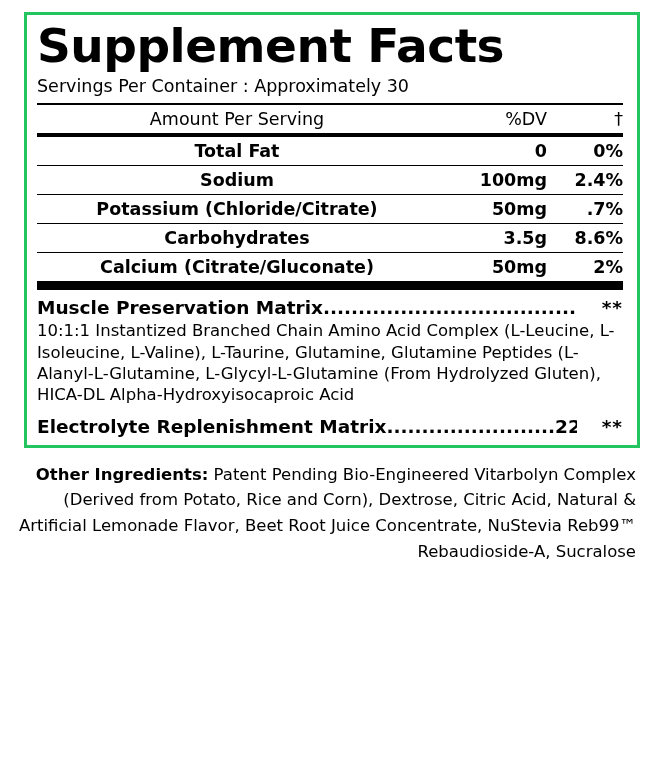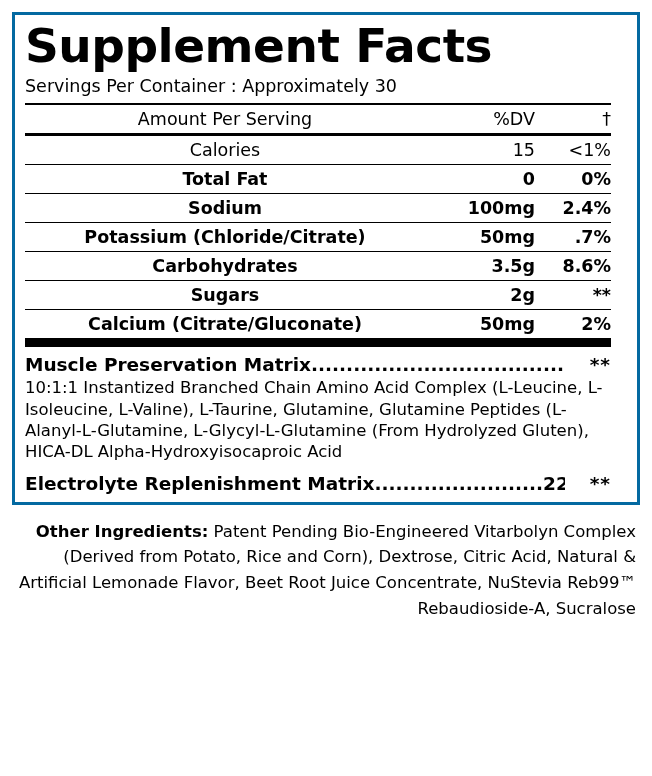--- a/index.html
+++ b/index.html
@@ -17,23 +17,24 @@
   .page {
     position: relative;
     width: 652px;
     height: 776px;
     box-sizing: border-box;
     padding: 12px 12px 0 12px;
   }
 
   
   .panel {
-    border: 3px solid #0369a1;
+    border: 3px solid #22c55e;
     box-sizing: border-box;
-    padding: 6px 26px 8px 10px;
+    padding: 6px 14px 8px 10px;
+    margin-left: 12px;
   }
 
   .title {
     font-size: 47px;
     line-height: 0.98;
     font-weight: 700;
     letter-spacing: -0.5px;
     margin: 2px 0 6px 0;
     font-family: "DejaVu Sans", sans-serif;
   }
@@ -135,49 +136,39 @@
           <td class="c-amt">%DV</td>
           <td class="c-dv">†</td>
         </tr>
       </tbody>
     </table>
 
     <div class="rule-mid"></div>
 
     <table class="facts">
       <tbody>
-        <tr>
-          <td class="c-name">Calories</td>
-          <td class="c-amt">15</td>
-          <td class="c-dv">&lt;1%</td>
-        </tr>
         <tr class="row-sep">
           <td class="c-name">Total Fat</td>
           <td class="c-amt">0</td>
           <td class="c-dv">0%</td>
         </tr>
         <tr class="row-sep">
           <td class="c-name">Sodium</td>
           <td class="c-amt">100mg</td>
           <td class="c-dv">2.4%</td>
         </tr>
         <tr class="row-sep">
           <td class="c-name">Potassium (Chloride/Citrate)</td>
           <td class="c-amt">50mg</td>
           <td class="c-dv">.7%</td>
         </tr>
         <tr class="row-sep">
           <td class="c-name">Carbohydrates</td>
           <td class="c-amt">3.5g</td>
           <td class="c-dv">8.6%</td>
-        </tr>
-        <tr class="row-sep">
-          <td class="c-name">Sugars</td>
-          <td class="c-amt">2g</td>
-          <td class="c-dv">**</td>
         </tr>
         <tr class="row-sep">
           <td class="c-name">Calcium (Citrate/Gluconate)</td>
           <td class="c-amt">50mg</td>
           <td class="c-dv">2%</td>
         </tr>
       </tbody>
     </table>
 
     <div class="rule-thick"></div>

